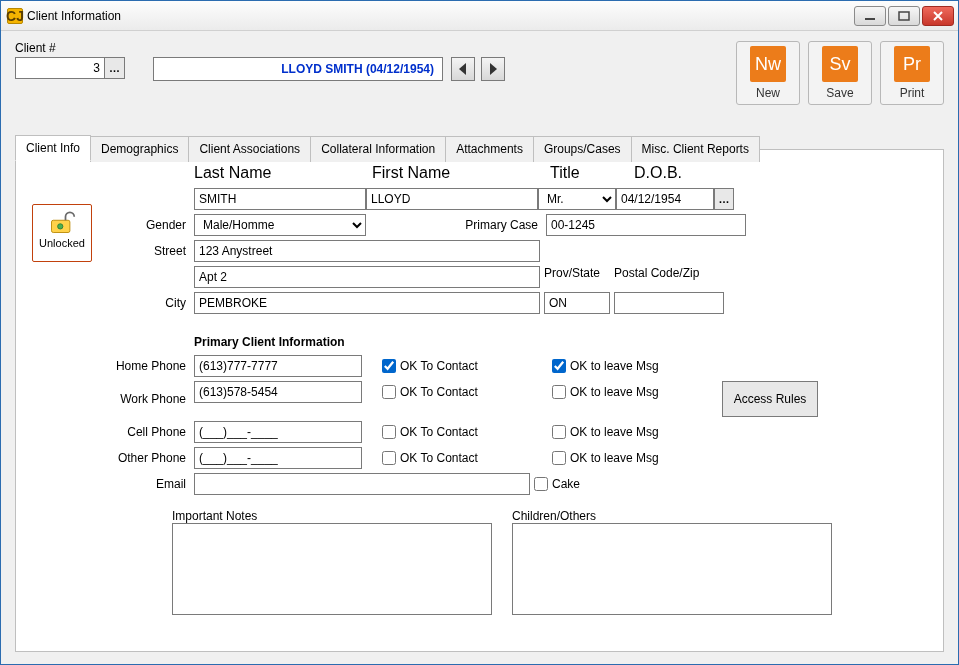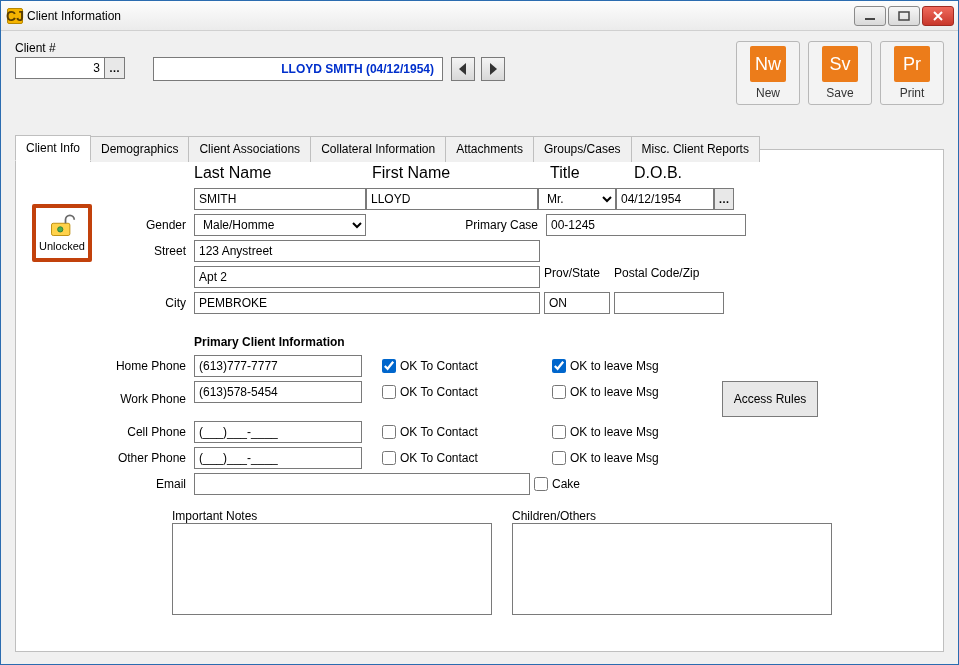--- a/index.html
+++ b/index.html
@@ -133,21 +133,21 @@
     display:flex;
     flex-direction:column;
   }
 
   
   .form-area { display:flex; gap:14px; }
   .lock-block {
     width:60px;
     margin-top:40px;
     display:flex;flex-direction:column;align-items:center;
-    border:4px solid #c2410c;border-radius:2px;padding:4px 2px 2px 2px;
+    border:1px solid #c2410c;border-radius:2px;padding:4px 2px 2px 2px;
     height:58px;
     background:#fff;
   }
   .lock-block svg{width:28px;height:26px;}
   .lock-label{font-size:11px;margin-top:2px;}
 
   .grid {
     display:grid;
     grid-template-columns: 82px 1fr;
     column-gap:6px;

